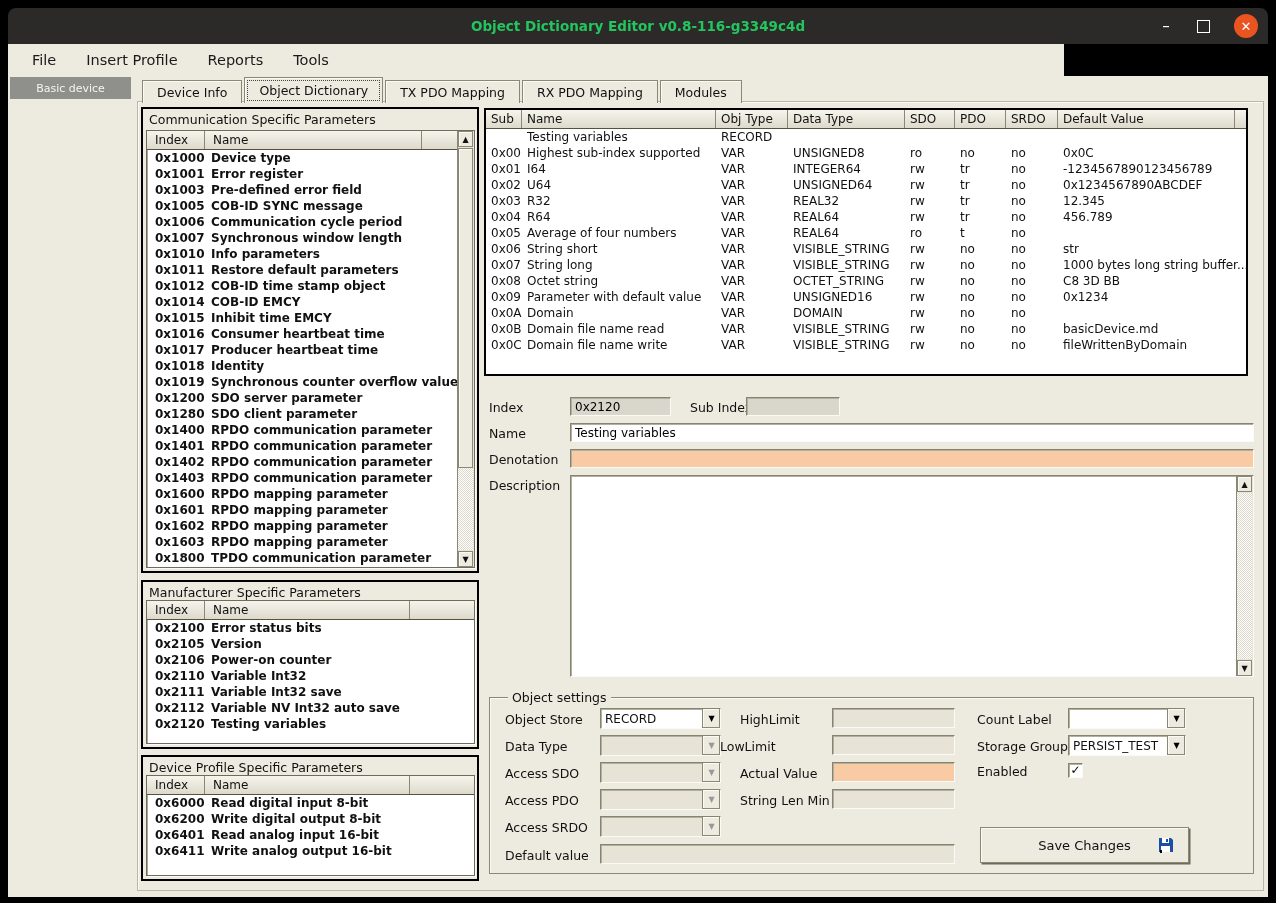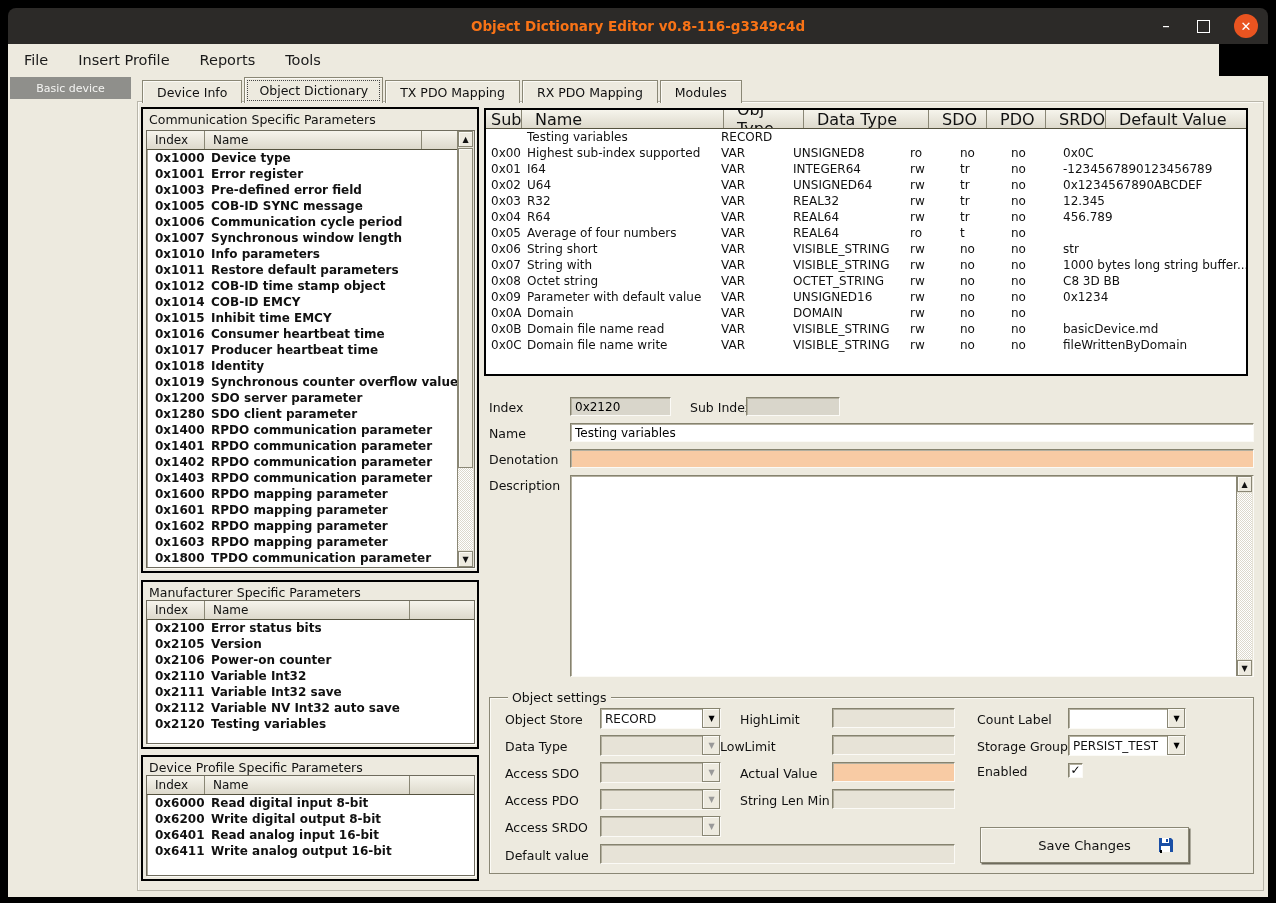--- a/index.html
+++ b/index.html
@@ -7,31 +7,31 @@
     width:1276px;height:903px;position:relative;background:#000;
     font-family:"DejaVu Sans","Liberation Sans",sans-serif;
     -webkit-font-smoothing:antialiased;color:#111;overflow:hidden;
   }
   .abs{position:absolute;}
   
   .titlebar{
     left:8px;top:8px;width:1260px;height:36px;background:var(--titlebar,#2c2a28);
     border-radius:8px 8px 0 0;display:flex;align-items:center;justify-content:center;
   }
-  .title-text{color:#f97316;font-size:13.5px;font-weight:bold;}
+  .title-text{color:#22c55e;font-size:13.5px;font-weight:bold;}
   .win-controls{position:absolute;right:10px;top:0;height:36px;display:flex;align-items:center;gap:24px;}
   .win-min{color:#fff;font-size:15px;line-height:10px;width:14px;text-align:center;}
   .win-max{width:11px;height:11px;border:1.5px solid #fff;}
   .win-close{
     width:24px;height:24px;border-radius:50%;background:var(--accent,#e95420);
     color:#fff;font-size:13px;display:flex;align-items:center;justify-content:center;font-weight:bold;
   }
   .menubar{
-    left:8px;top:44px;width:1211px;height:32px;background:var(--bg,#edeadf);
-    display:flex;align-items:center;padding-left:4px;box-sizing:border-box;
+    left:8px;top:44px;width:1056px;height:32px;background:var(--bg,#edeadf);
+    display:flex;align-items:center;padding-left:12px;box-sizing:border-box;
   }
   .menu-item{font-size:14.5px;padding:4px 12px;margin-right:6px;color:#1a1a1a;}
   .win-body{left:8px;top:76px;width:1260px;height:821px;background:var(--bg,#edeadf);}
   
   .device-tab{
     left:10px;top:77px;width:121px;height:22px;background:var(--graytab,#8f8f8b);
     color:#f4f4f2;font-size:11px;display:flex;align-items:center;justify-content:center;
   }
   
   .nb-pane{left:137px;top:101px;width:1125px;height:788px;border:1px solid #b9b6aa;
@@ -67,21 +67,21 @@
   .sb-up{top:0;}
   .sb-down{bottom:0;}
   .sb-thumb{position:absolute;left:0;width:15px;background:var(--bg,#edeadf);
     border:1px solid #8a8775;box-shadow:inset 1px 1px 0 #fbfaf5;box-sizing:border-box;}
   .sb-track{position:absolute;left:0;width:15px;
     background-image:conic-gradient(#fff 25%,#dcd8cc 0 50%,#fff 0 75%,#dcd8cc 0);
     background-size:2px 2px;}
   
   .obj-table{left:484px;top:108px;width:764px;height:268px;background:#fff;border:2px solid #000;box-sizing:border-box;}
   .obj-header{display:grid;grid-template-columns:36px 194px 72px 117px 50px 51px 52px 177px 1fr;
-    height:18px;background:linear-gradient(#f6f4ec,#ddd9cc);border-bottom:1px solid #55523f;font-size:16px;align-items:center;gap:8px;}
+    height:18px;background:linear-gradient(#f6f4ec,#ddd9cc);border-bottom:1px solid #55523f;font-size:12px;align-items:center;}
   .obj-header span{padding-left:5px;border-right:1px solid #8a8775;height:100%;display:flex;align-items:center;box-sizing:border-box;overflow:hidden;}
   .obj-header span:last-child{border-right:none;}
   .obj-rows{font-size:12px;}
   .obj-row{display:grid;grid-template-columns:36px 194px 72px 117px 50px 51px 52px 1fr;height:16px;line-height:16px;white-space:nowrap;}
   .obj-row span{padding-left:5px;overflow:hidden;}
   
   .flabel{font-size:12.5px;color:#111;}
   .entry{
     position:absolute;background:#fff;border:1px solid;border-color:#86836f #fbfaf6 #fbfaf6 #86836f;
     box-shadow:inset 1px 1px 0 #b3af9f;box-sizing:border-box;font-size:12px;
@@ -435,21 +435,21 @@
         <span>String short</span>
         <span>VAR</span>
         <span>VISIBLE_STRING</span>
         <span>rw</span>
         <span>no</span>
         <span>no</span>
         <span>str</span>
       </div>
       <div class="obj-row">
         <span>0x07</span>
-        <span>String with</span>
+        <span>String long</span>
         <span>VAR</span>
         <span>VISIBLE_STRING</span>
         <span>rw</span>
         <span>no</span>
         <span>no</span>
         <span>1000 bytes long string buffer....</span>
       </div>
       <div class="obj-row">
         <span>0x08</span>
         <span>Octet string</span>

